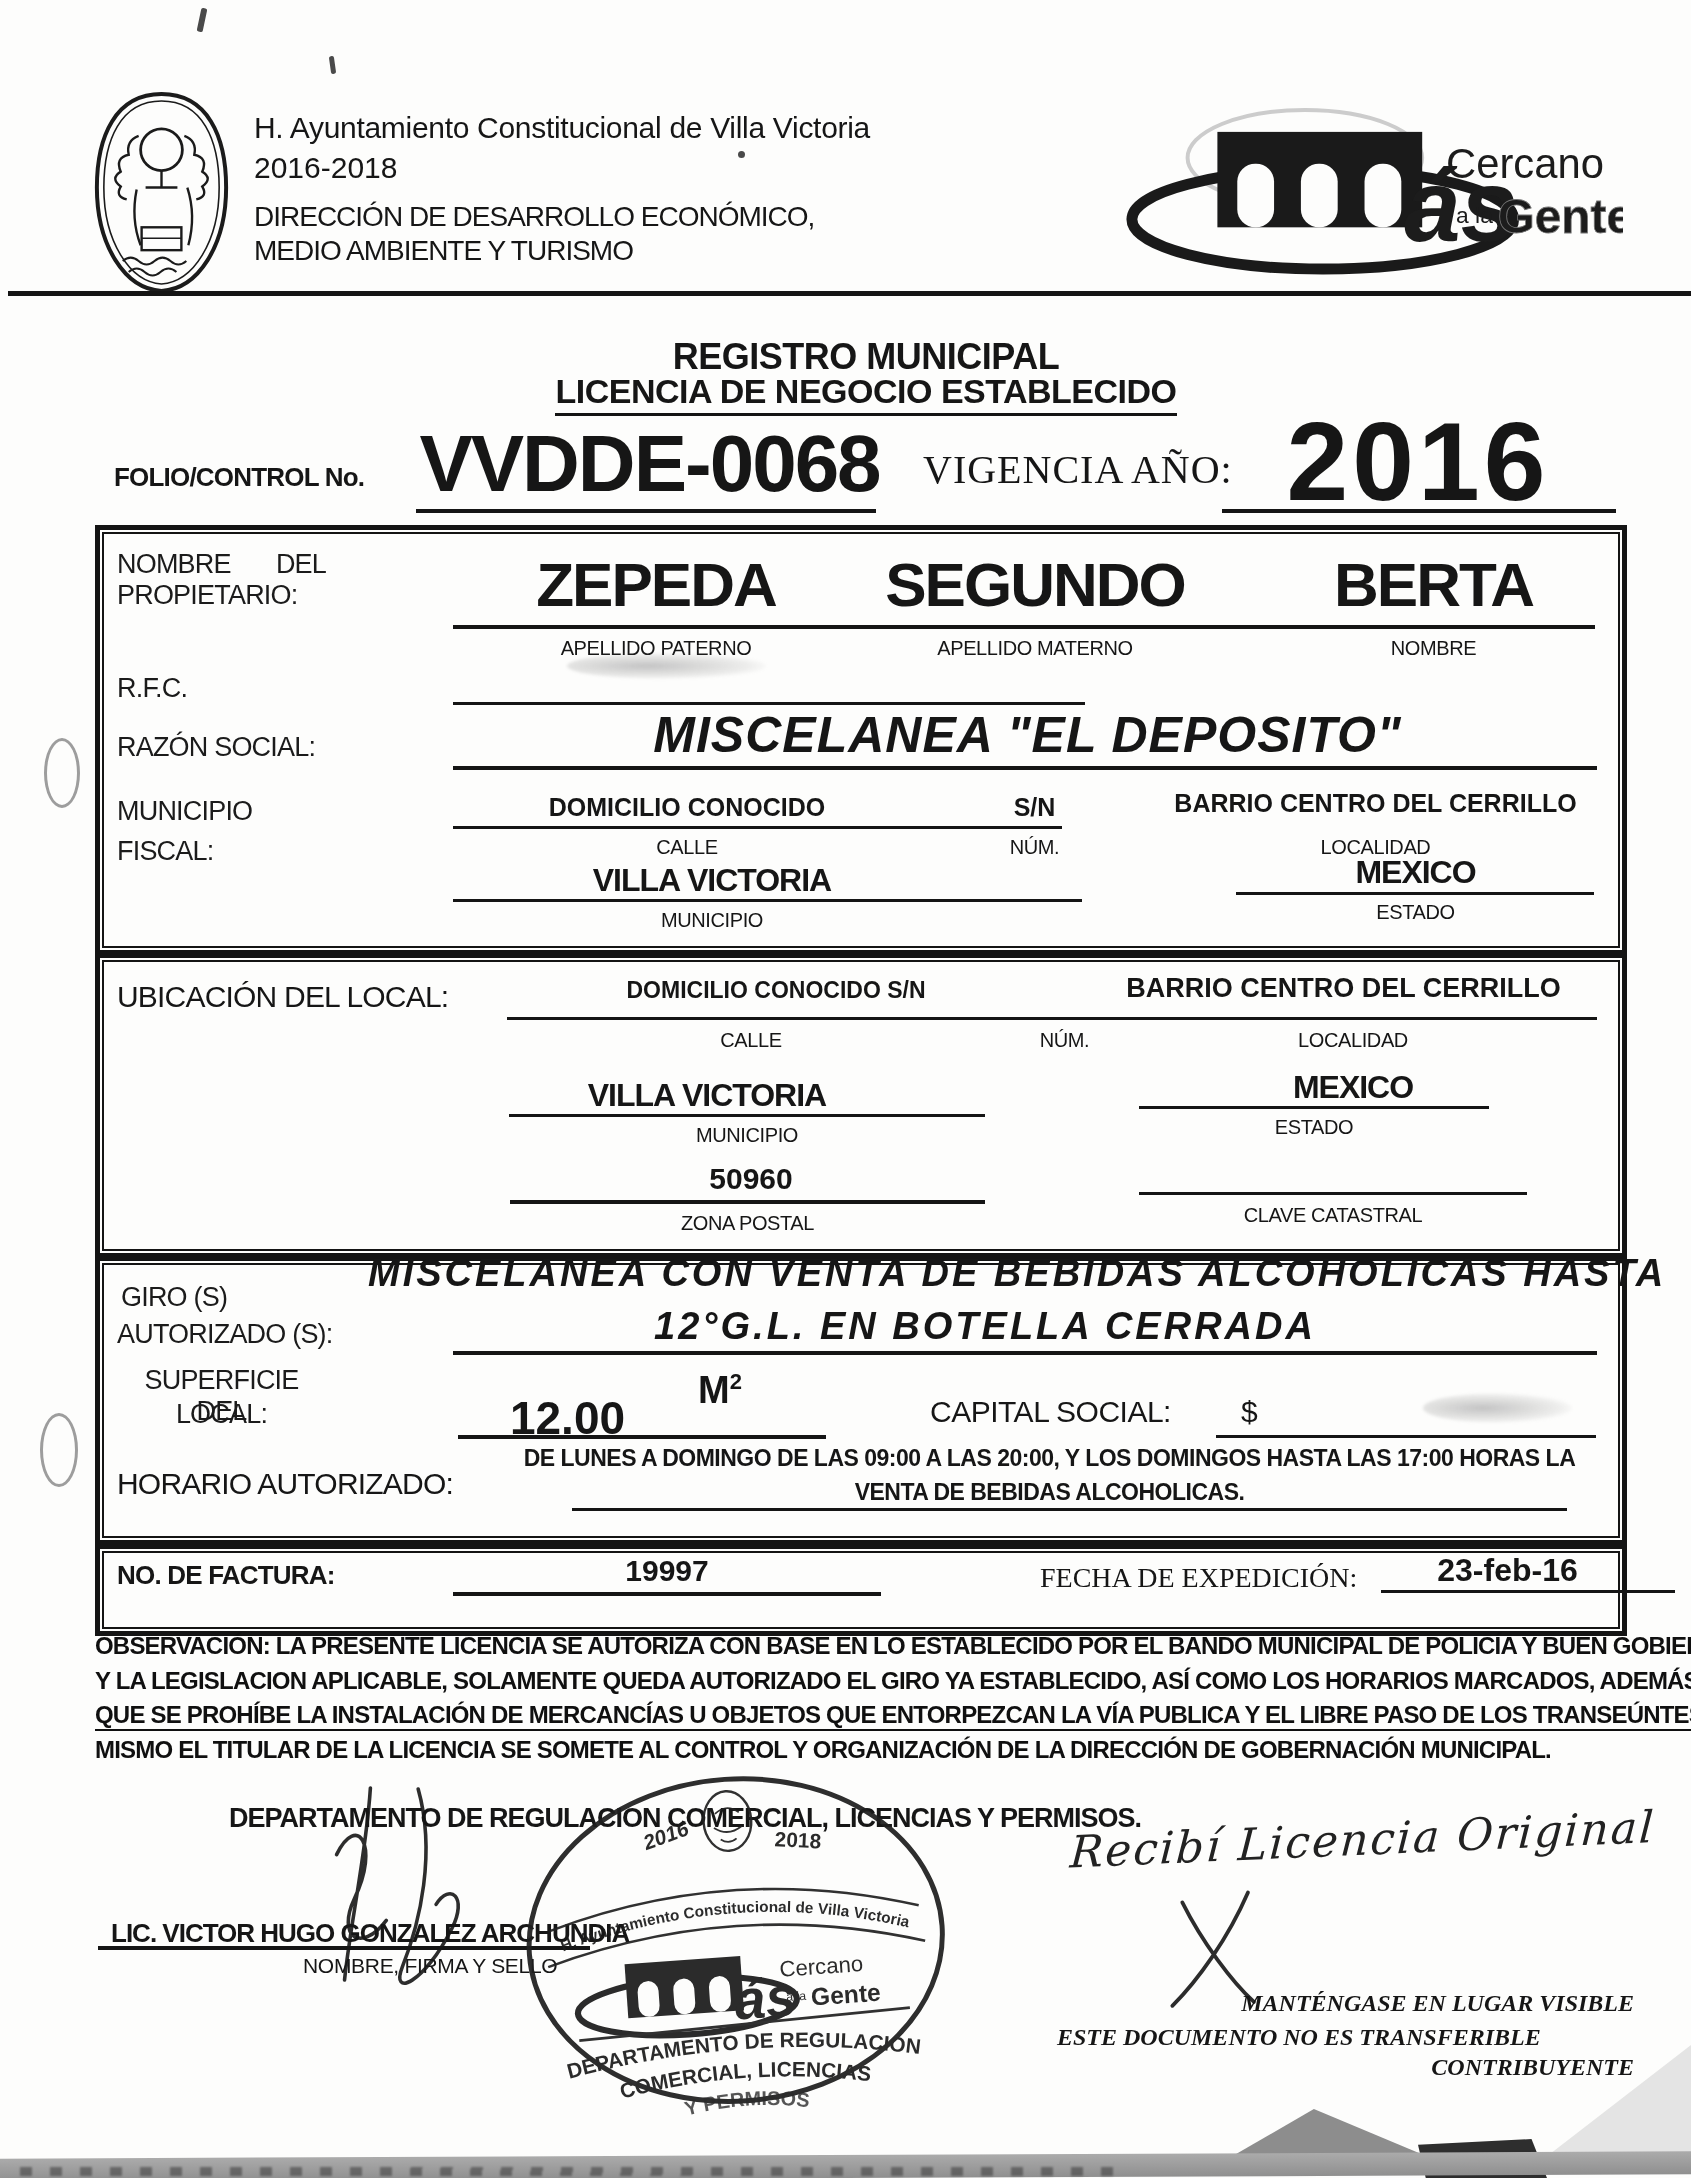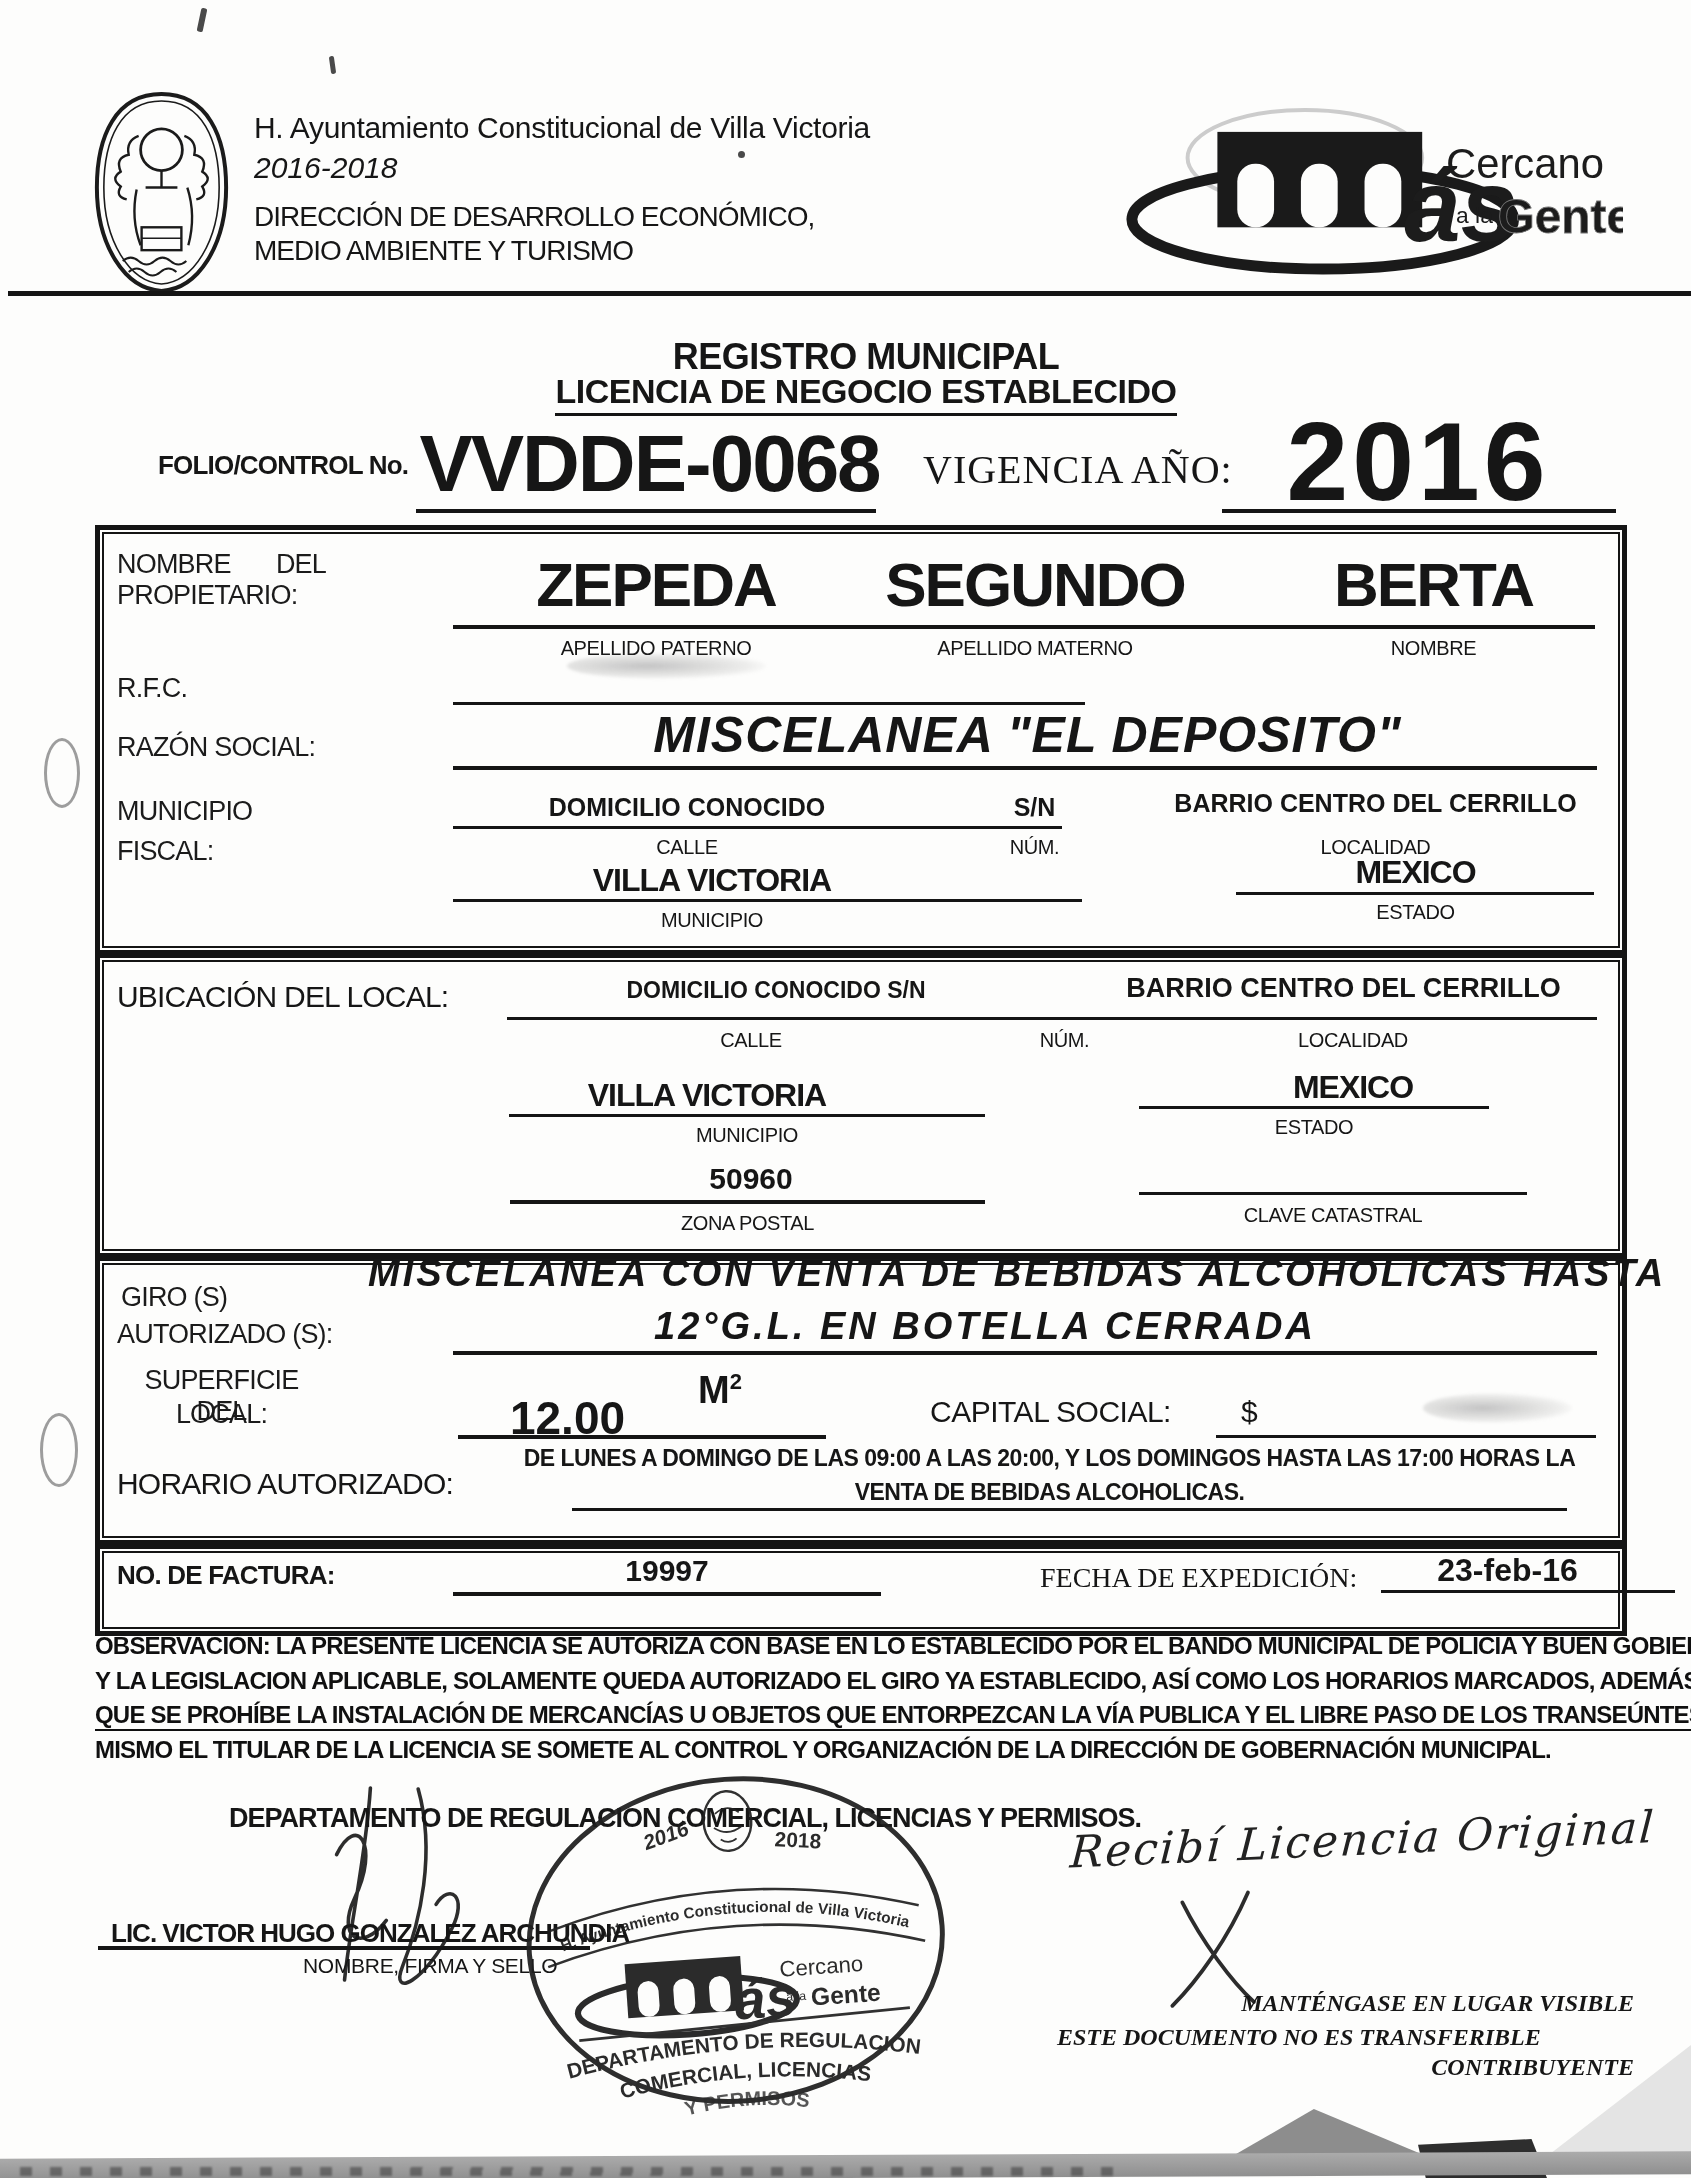--- a/index.html
+++ b/index.html
@@ -36,21 +36,21 @@
     <path d="M86,13 C45,13 28,52 28,100 C28,154 54,195 86,197 C118,195 144,154 144,100 C144,52 127,13 86,13 Z" fill="none" stroke="#1b1b1b" stroke-width="1.6"></path>
     <circle cx="86" cy="62" r="21" fill="none" stroke="#1b1b1b" stroke-width="2.8"></circle>
     <path d="M63,48 q-13,5 -10,19 q-14,3 -8,17 q-11,7 0,15 q-6,10 6,13 M109,48 q13,5 10,19 q14,3 8,17 q11,7 0,15 q6,10 -6,13" fill="none" stroke="#1b1b1b" stroke-width="2.4"></path>
     <path d="M86,83 v16 M70,100 h32 M61,102 q-6,30 4,56 M112,100 q9,28 1,58" fill="none" stroke="#1b1b1b" stroke-width="2.4"></path>
     <rect x="66" y="140" width="40" height="23" fill="none" stroke="#1b1b1b" stroke-width="2.4"></rect>
     <path d="M66,151 h40" stroke="#1b1b1b" stroke-width="1.6"></path>
     <path d="M47,174 q8,-7 16,0 t16,0 t16,0 t16,0 M53,185 q8,-7 16,0 t16,0 t16,0" fill="none" stroke="#1b1b1b" stroke-width="2"></path>
   </svg>
 
   <div class="abs" style="left:254px;top:111px;font-size:30px;letter-spacing:-0.3px;">H. Ayuntamiento Constitucional de Villa Victoria</div>
-  <div class="abs" style="left:254px;top:151px;font-size:30px;font-style:italic;">2016-2018</div>
+  <div class="abs" style="left:254px;top:151px;font-size:30px;">2016-2018</div>
   <div class="abs" style="left:254px;top:201px;font-size:28px;letter-spacing:-1px;">DIRECCIÓN DE DESARROLLO ECONÓMICO,</div>
   <div class="abs" style="left:254px;top:235px;font-size:28px;letter-spacing:-1px;">MEDIO AMBIENTE Y TURISMO</div>
 
   <svg class="abs" style="left:1116px;top:100px;" width="507" height="194" viewBox="0 0 510 195">
     <ellipse cx="190" cy="58" rx="118" ry="48" fill="none" stroke="#cccccc" stroke-width="4"></ellipse>
     <ellipse cx="208" cy="120" rx="192" ry="50" fill="none" stroke="#1a1a1a" stroke-width="11"></ellipse>
     <g>
       <rect x="102" y="32" width="206" height="96" fill="#1a1a1a"></rect>
       <rect x="122" y="64" width="37" height="64" rx="18" fill="#fdfdfc"></rect>
       <rect x="186" y="64" width="37" height="64" rx="18" fill="#fdfdfc"></rect>
@@ -66,21 +66,21 @@
 
   <div class="speck" style="left:199px;top:8px;width:6px;height:24px;transform:rotate(12deg);"></div>
   <div class="speck" style="left:330px;top:56px;width:5px;height:18px;transform:rotate(-8deg);"></div>
   <div class="speck" style="left:738px;top:151px;width:7px;height:7px;border-radius:50%;"></div>
 
   <div class="abs ctr b" style="left:418px;top:336px;width:896px;font-size:36px;letter-spacing:-0.5px;">REGISTRO MUNICIPAL</div>
   <div class="abs ctr" style="left:418px;top:372px;width:896px;">
     <span class="b" style="font-size:34px;letter-spacing:-0.5px;border-bottom:3px solid #141414;padding-bottom:3px;">LICENCIA DE NEGOCIO ESTABLECIDO</span>
   </div>
 
-  <div class="abs b" style="left:114px;top:450px;font-size:26px;letter-spacing:-0.8px;margin-left:44px;">FOLIO/CONTROL No.</div>
+  <div class="abs b" style="left:114px;top:462px;font-size:26px;letter-spacing:-0.8px;">FOLIO/CONTROL No.</div>
   <div class="abs ctr b" style="left:418px;top:418px;width:463px;font-size:80px;letter-spacing:-2px;">VVDDE-0068</div>
   <div class="ln" style="left:416px;top:509px;width:460px;height:4px;"></div>
 
   <div class="abs serif" style="left:923px;top:446px;font-size:40px;letter-spacing:1px;">VIGENCIA AÑO:</div>
   <div class="abs ctr b" style="left:1224px;top:398px;width:388px;font-size:111px;letter-spacing:4px;">2016</div>
   <div class="ln" style="left:1222px;top:509px;width:394px;height:4px;"></div>
 
   <div class="box" style="left:95px;top:525px;width:1522px;height:420px;"></div>
 
   <div class="abs lbl" style="left:117px;top:549px;width:209px;">

